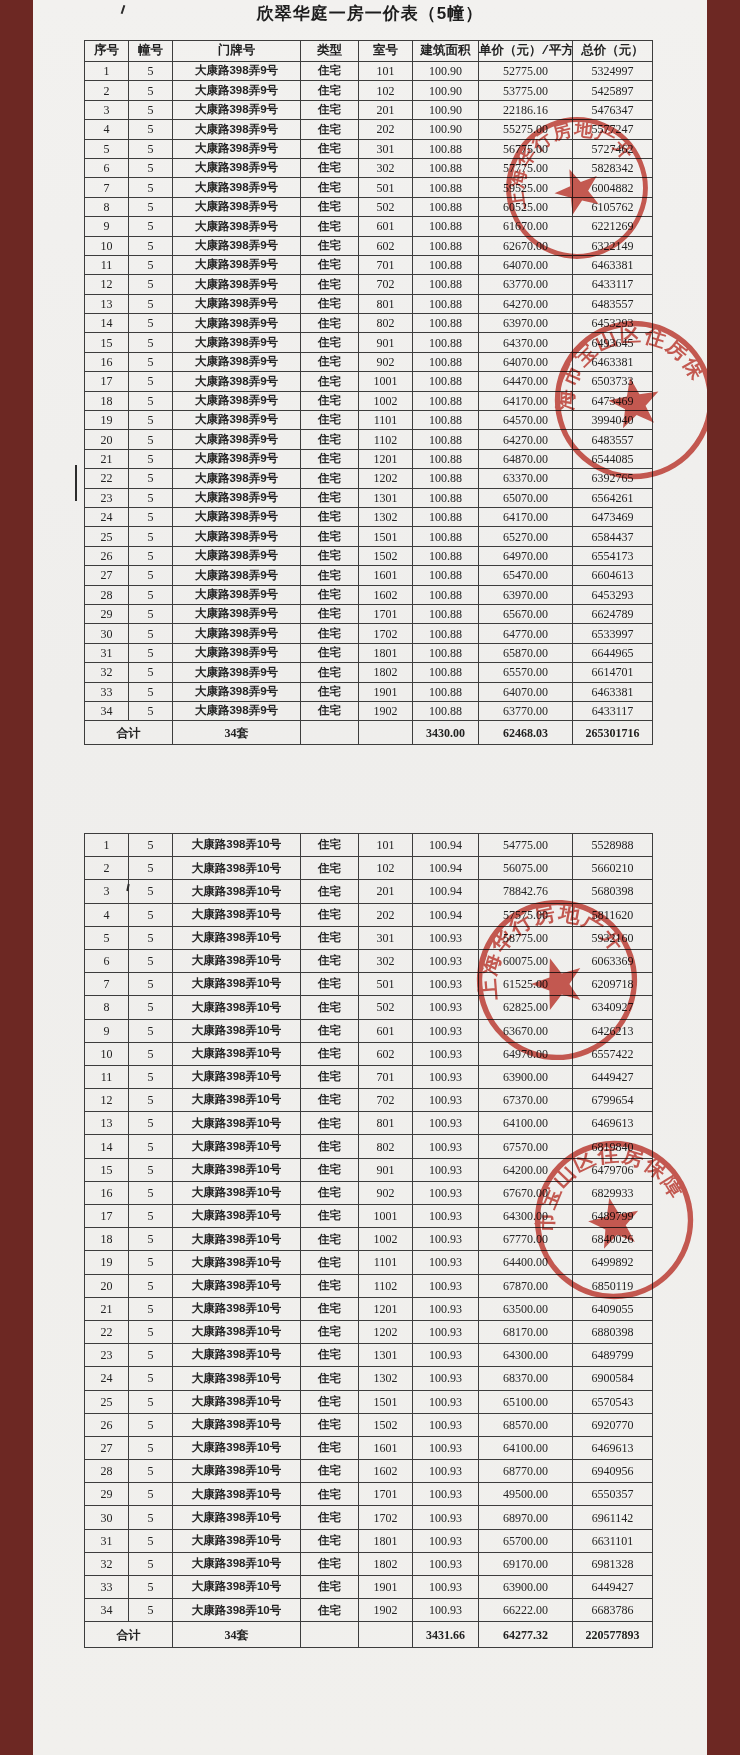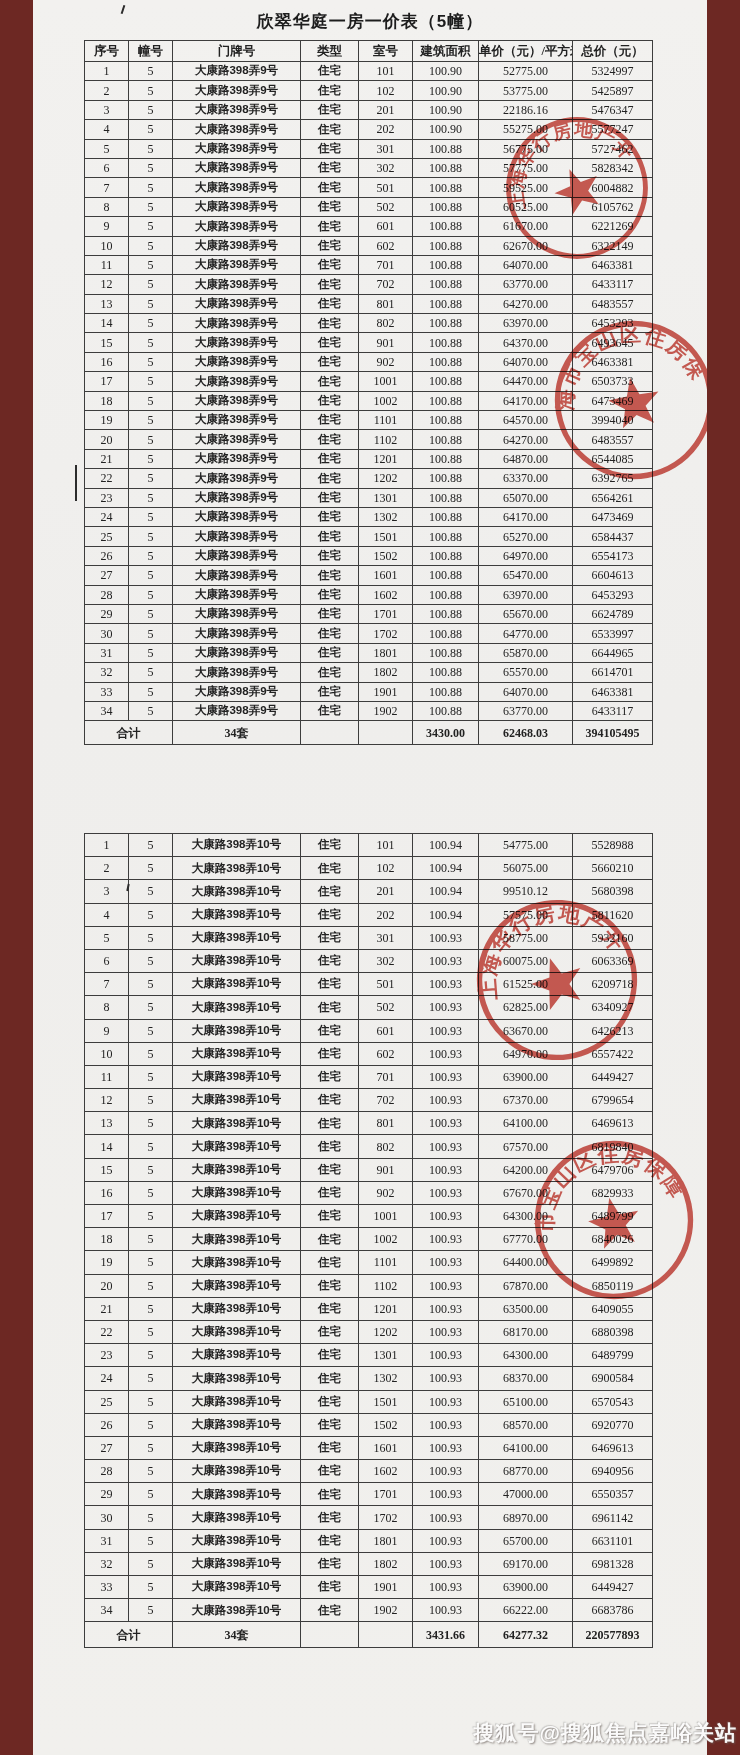--- a/index.html
+++ b/index.html
@@ -3,29 +3,29 @@
 <meta charset="utf-8">
 <style>
   html,body{margin:0;padding:0;}
   body{width:740px;background:#e9e7e4;font-family:"Liberation Serif","DejaVu Serif",serif;}
   .page{position:relative;width:740px;height:1755px;background:#f1f0ee;overflow:hidden;}
   .side-bar{position:absolute;top:0;width:33px;height:1755px;background:#6d2823;z-index:5;}
   .side-bar.left{left:0;}
   .side-bar.right{right:0;}
   .paper{position:absolute;left:33px;top:0;width:674px;height:1755px;overflow:hidden;
          background:linear-gradient(180deg,#f2f1ef 0%,#efeeec 40%,#f1f0ed 100%);}
-  .title{position:absolute;left:0;top:10px;width:100%;margin:0;text-align:center;
+  .title{position:absolute;left:0;top:2px;width:100%;margin:0;text-align:center;
          font-family:"Liberation Sans","DejaVu Sans",sans-serif;
          font-size:17px;font-weight:bold;color:#1d1d1d;letter-spacing:1px;}
   table.price-table{position:absolute;border-collapse:collapse;table-layout:fixed;width:568px;}
   .price-table td,.price-table th{border:1.6px solid #3d3d3d;padding:0;text-align:center;
          vertical-align:middle;white-space:nowrap;overflow:hidden;
          font-size:12px;color:#222;line-height:1;}
   .price-table th{font-weight:bold;font-size:12.5px;height:20px;
-         font-family:Liberation Serif, serif;}
+         font-family:Liberation Mono, monospace;}
   .t1{left:51px;top:40px;}
   .t2{left:51px;top:833px;}
   .t1 tbody td{height:18.4px;}
   .t2 tbody td{height:22.2px;}
   .price-table tfoot td{font-weight:bold;}
   .t1 tfoot td{height:23px;}
   .t2 tfoot td{height:25px;}
   .price-table td:nth-child(3),.price-table td:nth-child(4),
   .price-table tbody td.cjk{font-family:"Liberation Sans","DejaVu Sans",sans-serif;font-weight:bold;font-size:11.5px;}
   .price-table tfoot td:first-child{font-family:Liberation Sans, sans-serif;}
@@ -417,21 +417,21 @@
           </tr>
         </tbody>
       <tfoot>
         <tr>
           <td colspan="2">合计</td>
           <td class="cjk">34套</td>
           <td></td>
           <td></td>
           <td>3430.00</td>
           <td>62468.03</td>
-          <td>394105495</td>
+          <td>265301716</td>
         </tr>
       </tfoot>
     </table>
 
     <table class="price-table t2">
       <colgroup>
         <col style="width:44px">
           <col style="width:44px">
           <col style="width:128px">
           <col style="width:58px">
@@ -461,21 +461,21 @@
             <td>56075.00</td>
             <td>5660210</td>
           </tr>
           <tr>
             <td>3</td>
             <td>5</td>
             <td>大康路398弄10号</td>
             <td>住宅</td>
             <td>201</td>
             <td>100.94</td>
-            <td>99510.12</td>
+            <td>78842.76</td>
             <td>5680398</td>
           </tr>
           <tr>
             <td>4</td>
             <td>5</td>
             <td>大康路398弄10号</td>
             <td>住宅</td>
             <td>202</td>
             <td>100.94</td>
             <td>57575.00</td>
@@ -721,21 +721,21 @@
             <td>68770.00</td>
             <td>6940956</td>
           </tr>
           <tr>
             <td>29</td>
             <td>5</td>
             <td>大康路398弄10号</td>
             <td>住宅</td>
             <td>1701</td>
             <td>100.93</td>
-            <td>47000.00</td>
+            <td>49500.00</td>
             <td>6550357</td>
           </tr>
           <tr>
             <td>30</td>
             <td>5</td>
             <td>大康路398弄10号</td>
             <td>住宅</td>
             <td>1702</td>
             <td>100.93</td>
             <td>68970.00</td>
@@ -827,14 +827,13 @@
             <circle cx="100" cy="100" r="91" fill="none" stroke="#c43a30" stroke-width="6.5"></circle>
             <text font-size="25" font-weight="bold" fill="#c43a30" style="letter-spacing:2px;font-family:'Liberation Sans',sans-serif;"><textPath href="#arc3" startOffset="4">市宝山区住房保障</textPath></text>
             <polygon points="100,73 107.6,94.5 130.4,95.1 112.4,109 118.8,130.9 100,118 81.2,130.9 87.6,109 69.6,95.1 92.4,94.5" fill="#c43a30"></polygon>
           </svg></div>
       </div>
   </div>
 
   <div class="side-bar left"></div>
   <div class="side-bar right"></div>
 
-  <div class="watermark">搜狐号@搜狐焦点嘉峪关站</div>
 </div>
 
 </body></html>

